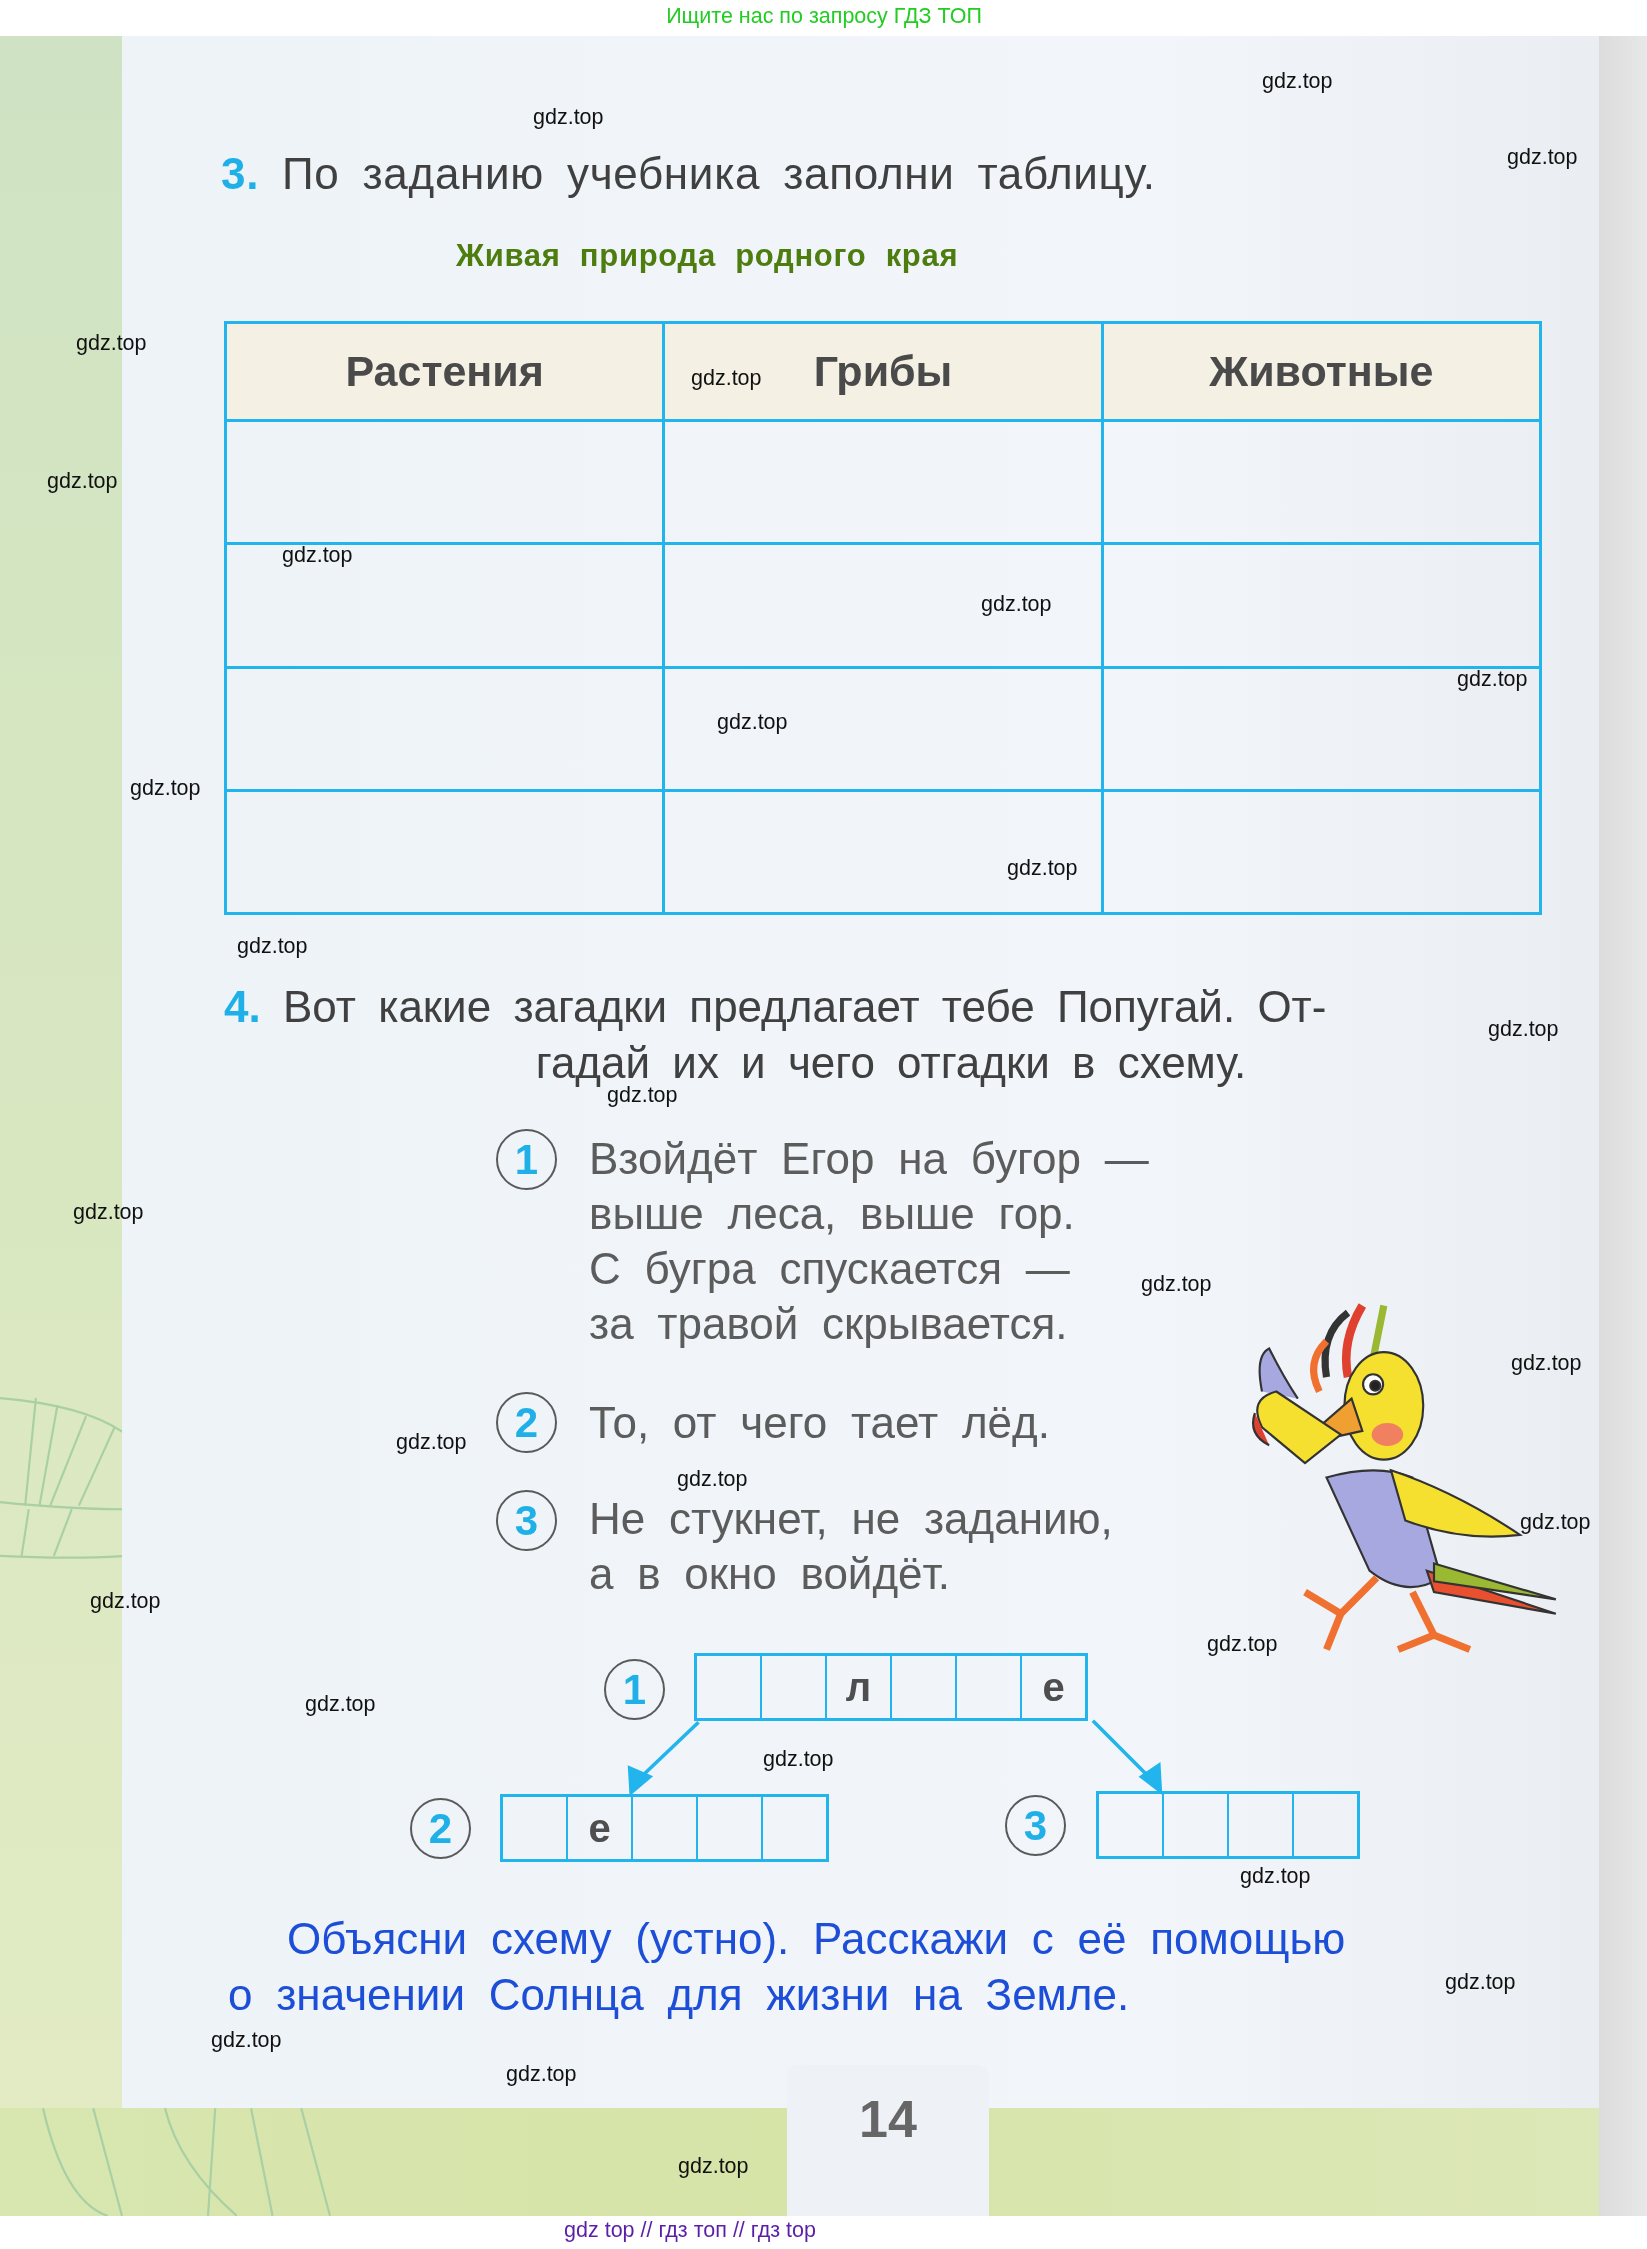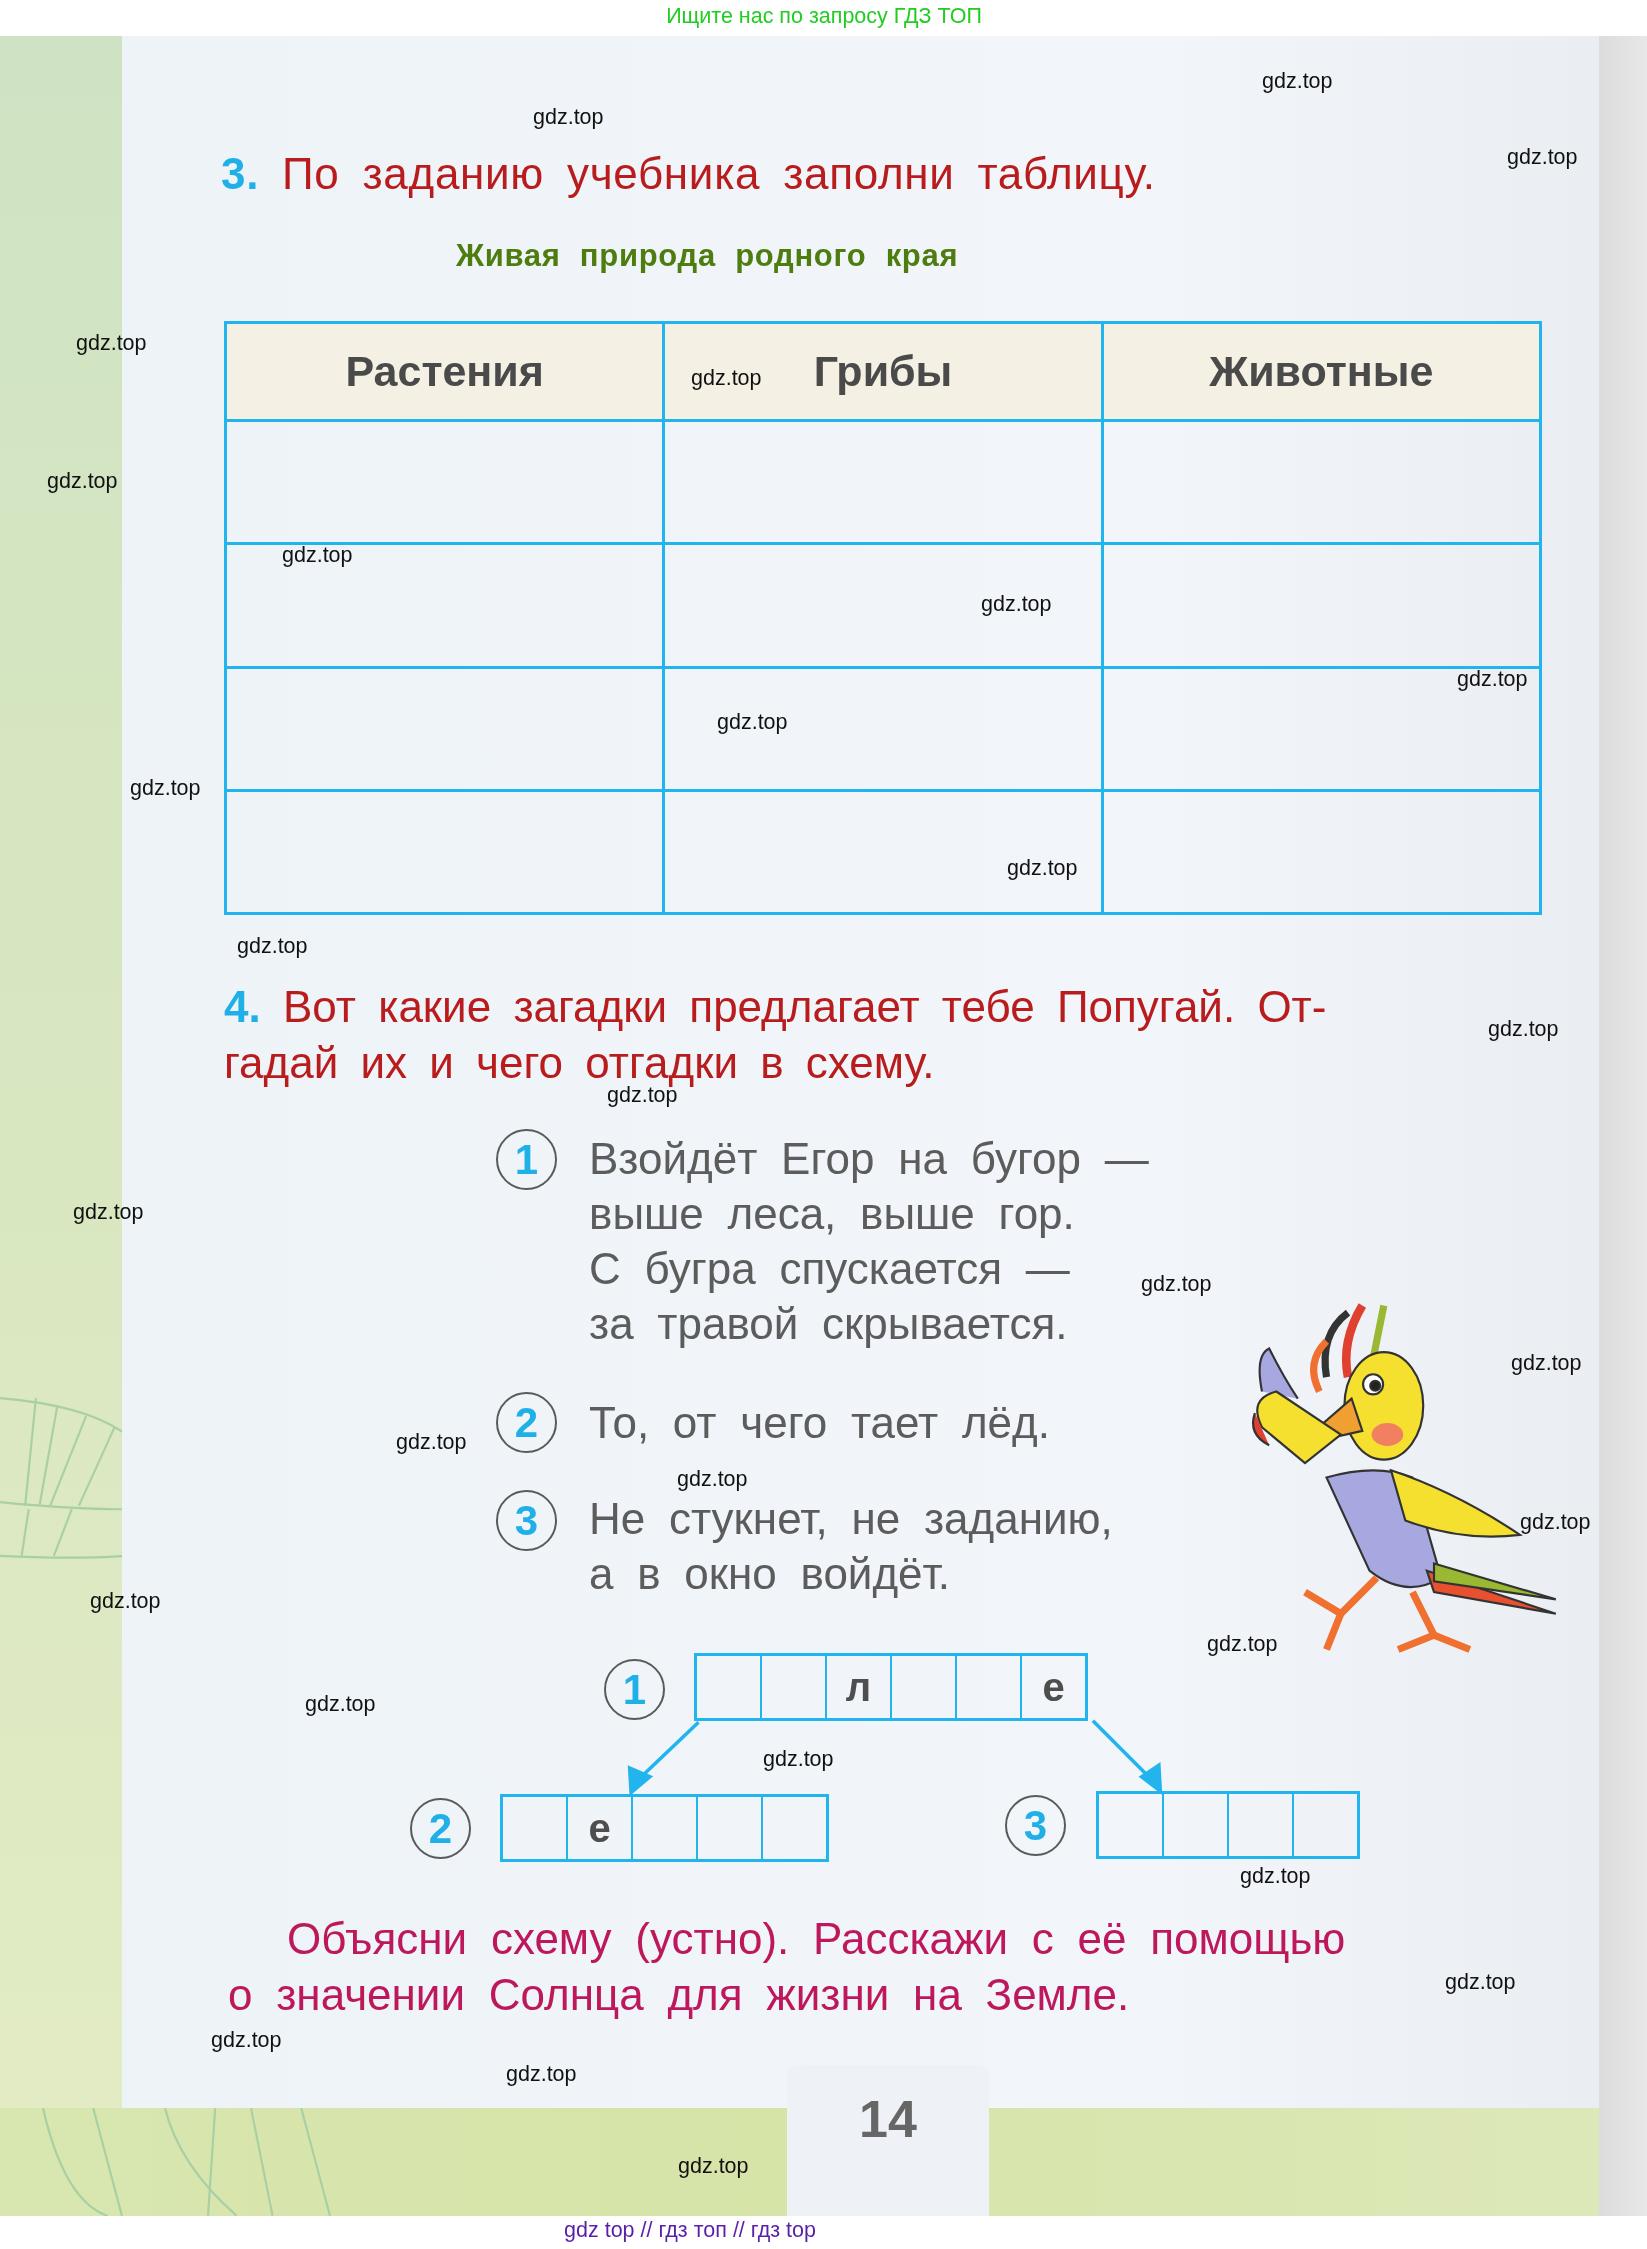--- a/index.html
+++ b/index.html
@@ -29,21 +29,21 @@
     left:0; top:2108px; width:1599px; height:108px;
     background:linear-gradient(90deg,#d8e6b0 0%,#d6e4a8 50%,#dde8b8 100%);
   }
   .leaf-lines { left:0; top:1219px; width:122px; height:430px; }
   .leaf-lines2 { left:0; top:2108px; width:373px; height:108px; }
   .footer {
     left:0; top:2216px; width:1380px; height:34px; background:#ffffff;
     text-align:center; font-size:21.5px; line-height:29px; color:#5a1fa8;
   }
   .task-num { color:#1fb0e8; font-weight:bold; }
-  .task-text { color:#b91c1c; }
+  .task-text { color:#404040;text-align:center; }
   .t3 { left:221px; top:149px; font-size:44px; letter-spacing:0.7px; word-spacing:10px; white-space:nowrap; }
   .subtitle {
     left:456px; top:238px; font-size:31px; font-weight:bold; color:#4d7c0f;
     word-spacing:10px; letter-spacing:0.7px; white-space:nowrap;
   }
   table.nature {
     position:absolute; left:224px; top:321px; width:1318px; height:594px;
     border-collapse:collapse;
   }
   table.nature th, table.nature td {
@@ -61,21 +61,21 @@
   }
   .riddle-text { font-size:44px; line-height:55px; color:#5c5c5c; word-spacing:11.5px; white-space:pre; }
   .parrot { left:1219px; top:1291px; width:344px; height:373px; }
   .word-boxes { display:flex; border:3.6px solid #22b4ec; }
   .word-box {
     width:63px; height:62px; border-right:2.9px solid #22b4ec; text-align:center;
     font-size:40px; font-weight:bold; line-height:62px; color:#4e4e4e;
   }
   .word-box:last-child { border-right:none; }
   .scheme-svg { left:0; top:0; width:1648px; height:2250px; pointer-events:none; }
-  .final { left:287px; top:1911px; font-size:44px; line-height:56px; color:#be185d; word-spacing:11.5px; white-space:pre; }
+  .final { left:287px; top:1911px; font-size:44px; line-height:56px; color:#1d4ed8; word-spacing:11.5px; white-space:pre; }
   .page-num {
     left:787px; top:2065px; width:202px; height:151px;
     background:#eef2f6; border-radius:11.5px 11.5px 0 0;
     text-align:center; font-size:52px; font-weight:bold; color:#666; line-height:108px;
   }
   .wm { font-size:21.5px; color:#111; white-space:nowrap; }
 </style>
 </head>
 <body>
 

